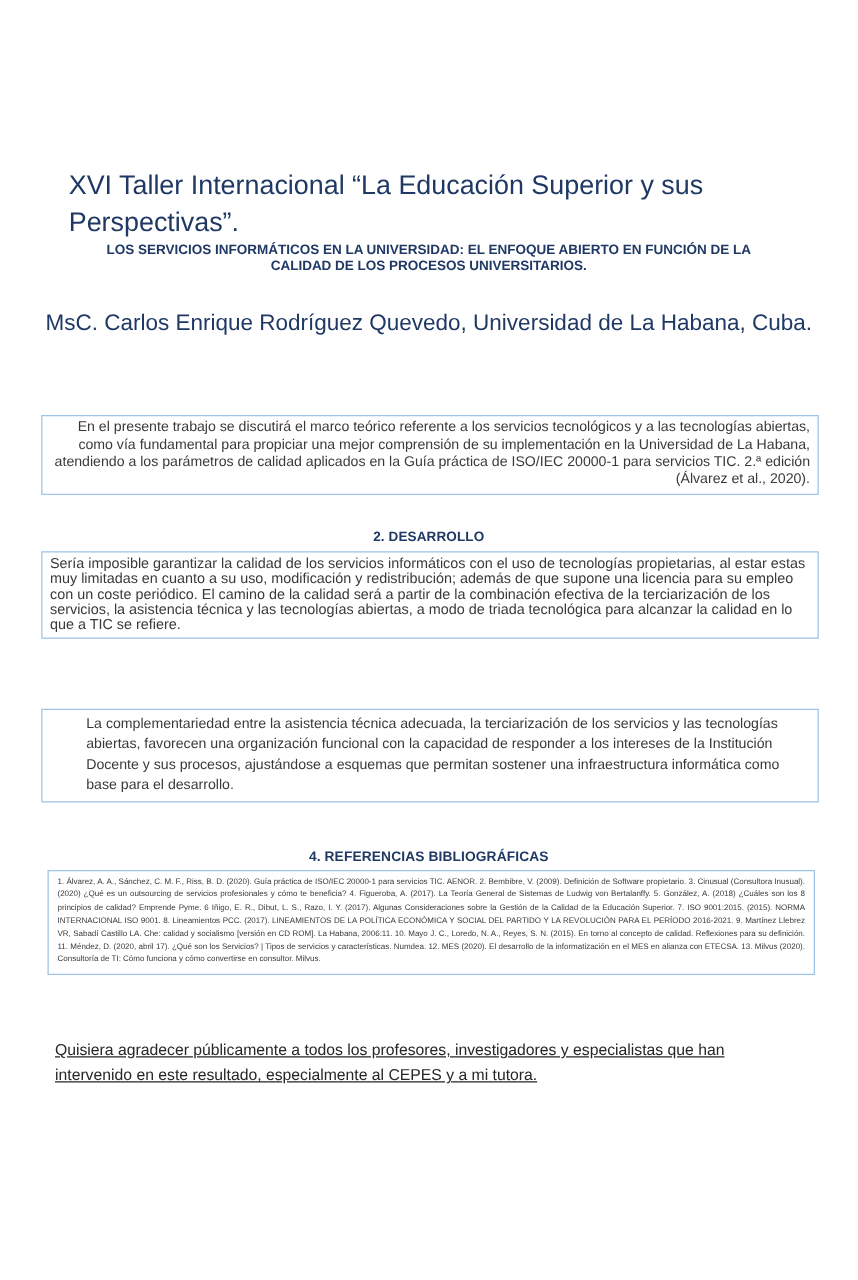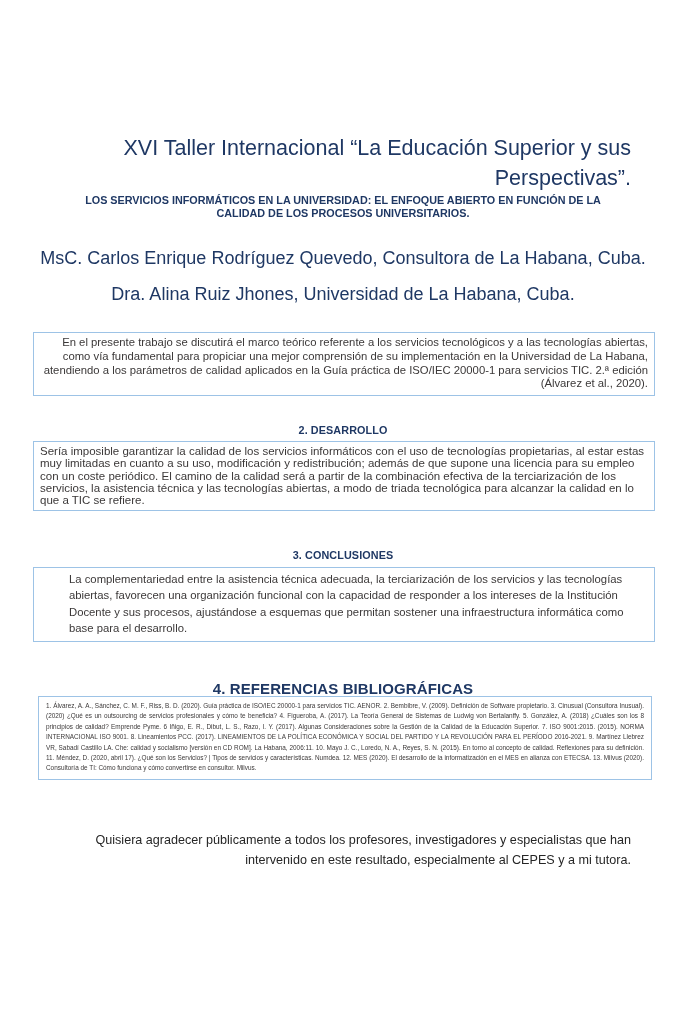--- a/index.html
+++ b/index.html
@@ -14,21 +14,21 @@
     background: #ffffff;
     font-family: "Liberation Sans", sans-serif;
     overflow: hidden;
   }
   .title {
     position: absolute;
     top: 134px;
     left: 55px;
     right: 55px;
     margin: 0;
-    text-align: right;
+    text-align: left;
     color: #1F3864;
     font-size: 21.5px;
     font-weight: 400;
     line-height: 1.38;
   }
   .subtitle {
     position: absolute;
     top: 194px;
     left: 72px;
     right: 72px;
@@ -80,63 +80,62 @@
     right: 34px;
     font-size: 6.4px;
     line-height: 1.62;
     text-align: justify;
     padding: 4px 7px 5px 7px;
     color: #3B3838;
   }
   .head-intro       { top: 315px; }
   .head-development { top: 424px; }
   .head-conclusions { top: 549px; }
-  .head-references  { top: 680px; font-size: 15px; }
+  .head-references  { top: 680px; font-size: 11px; }
   .ack-heading {
     position: absolute;
     top: 813px;
     left: 0;
     right: 52px;
     text-align: right;
     color: #1F3864;
     font-size: 10.8px;
     font-weight: 700;
   }
   .ack-body {
     position: absolute;
     top: 830px;
     left: 44px;
     right: 55px;
     color: #262626;
     font-size: 12.6px;
     line-height: 1.62;
-    text-align: right;
+    text-align: left;
+    text-decoration: underline;
   }
 </style>
 </head>
 <body>
 
 <div class="page">
 
   <h1 class="title">XVI Taller Internacional “La Educación Superior y sus Perspectivas”.</h1>
 
   <h2 class="subtitle">LOS SERVICIOS INFORMÁTICOS EN LA UNIVERSIDAD: EL ENFOQUE ABIERTO EN FUNCIÓN DE LA CALIDAD DE LOS PROCESOS UNIVERSITARIOS.</h2>
 
-  <div class="author author1">MsC. Carlos Enrique Rodríguez Quevedo, Consultora de La Habana, Cuba.</div>
+  <div class="author author1">MsC. Carlos Enrique Rodríguez Quevedo, Universidad de La Habana, Cuba.</div>
 
-  <div class="author author2">Dra. Alina Ruiz Jhones, Universidad de La Habana, Cuba.</div>
 
 
   <div class="text-box box-intro">En el presente trabajo se discutirá el marco teórico referente a los servicios tecnológicos y a las tecnologías abiertas, como vía fundamental para propiciar una mejor comprensión de su implementación en la Universidad de La Habana, atendiendo a los parámetros de calidad aplicados en la Guía práctica de ISO/IEC 20000-1 para servicios TIC. 2.ª edición (Álvarez et al., 2020).</div>
 
   <div class="sec-heading head-development">2. DESARROLLO</div>
 
   <div class="text-box box-development">Sería imposible garantizar la calidad de los servicios informáticos con el uso de tecnologías propietarias, al estar estas muy limitadas en cuanto a su uso, modificación y redistribución; además de que supone una licencia para su empleo con un coste periódico. El camino de la calidad será a partir de la combinación efectiva de la terciarización de los servicios, la asistencia técnica y las tecnologías abiertas, a modo de triada tecnológica para alcanzar la calidad en lo que a TIC se refiere.</div>
 
-  <div class="sec-heading head-conclusions">3. CONCLUSIONES</div>
 
   <div class="text-box box-conclusions">La complementariedad entre la asistencia técnica adecuada, la terciarización de los servicios y las tecnologías abiertas, favorecen una organización funcional con la capacidad de responder a los intereses de la Institución Docente y sus procesos, ajustándose a esquemas que permitan sostener una infraestructura informática como base para el desarrollo.</div>
 
   <div class="sec-heading head-references">4. REFERENCIAS BIBLIOGRÁFICAS</div>
 
   <div class="text-box box-references">1.  Álvarez, A. A., Sánchez, C. M. F., Riss, B. D. (2020). Guía práctica de ISO/IEC 20000-1 para servicios TIC. AENOR. 2.  Bembibre, V. (2009). Definición de Software propietario. 3. Cinusual (Consultora Inusual). (2020) ¿Qué es un outsourcing de servicios profesionales y cómo te beneficia? 4.  Figueroba, A. (2017). La Teoría General de Sistemas de Ludwig von Bertalanffy. 5.  González, A. (2018) ¿Cuáles son los 8 principios de calidad? Emprende Pyme. 6 Iñigo, E. R., Dibut, L. S., Razo, I. Y. (2017). Algunas Consideraciones sobre la Gestión de la Calidad de la Educación Superior. 7.  ISO 9001:2015. (2015). NORMA INTERNACIONAL ISO 9001. 8.  Lineamientos PCC. (2017). LINEAMIENTOS DE LA POLÍTICA ECONÓMICA Y SOCIAL DEL PARTIDO Y LA REVOLUCIÓN PARA EL PERÍODO 2016-2021. 9.  Martínez Llebrez VR, Sabadí Castillo LA. Che: calidad y socialismo [versión en CD ROM]. La Habana, 2006:11. 10.  Mayo J. C., Loredo, N. A., Reyes, S. N. (2015). En torno al concepto de calidad. Reflexiones para su definición. 11. Méndez, D. (2020, abril 17). ¿Qué son los Servicios? | Tipos de servicios y características. Numdea. 12.  MES (2020). El desarrollo de la informatización en el MES en alianza con ETECSA. 13.  Milvus (2020). Consultoría de TI: Cómo funciona y cómo convertirse en consultor. Milvus.</div>
 
 
   <div class="ack-body">Quisiera agradecer públicamente a todos los profesores, investigadores y especialistas que han intervenido en este resultado, especialmente al CEPES y a mi tutora.</div>
 

